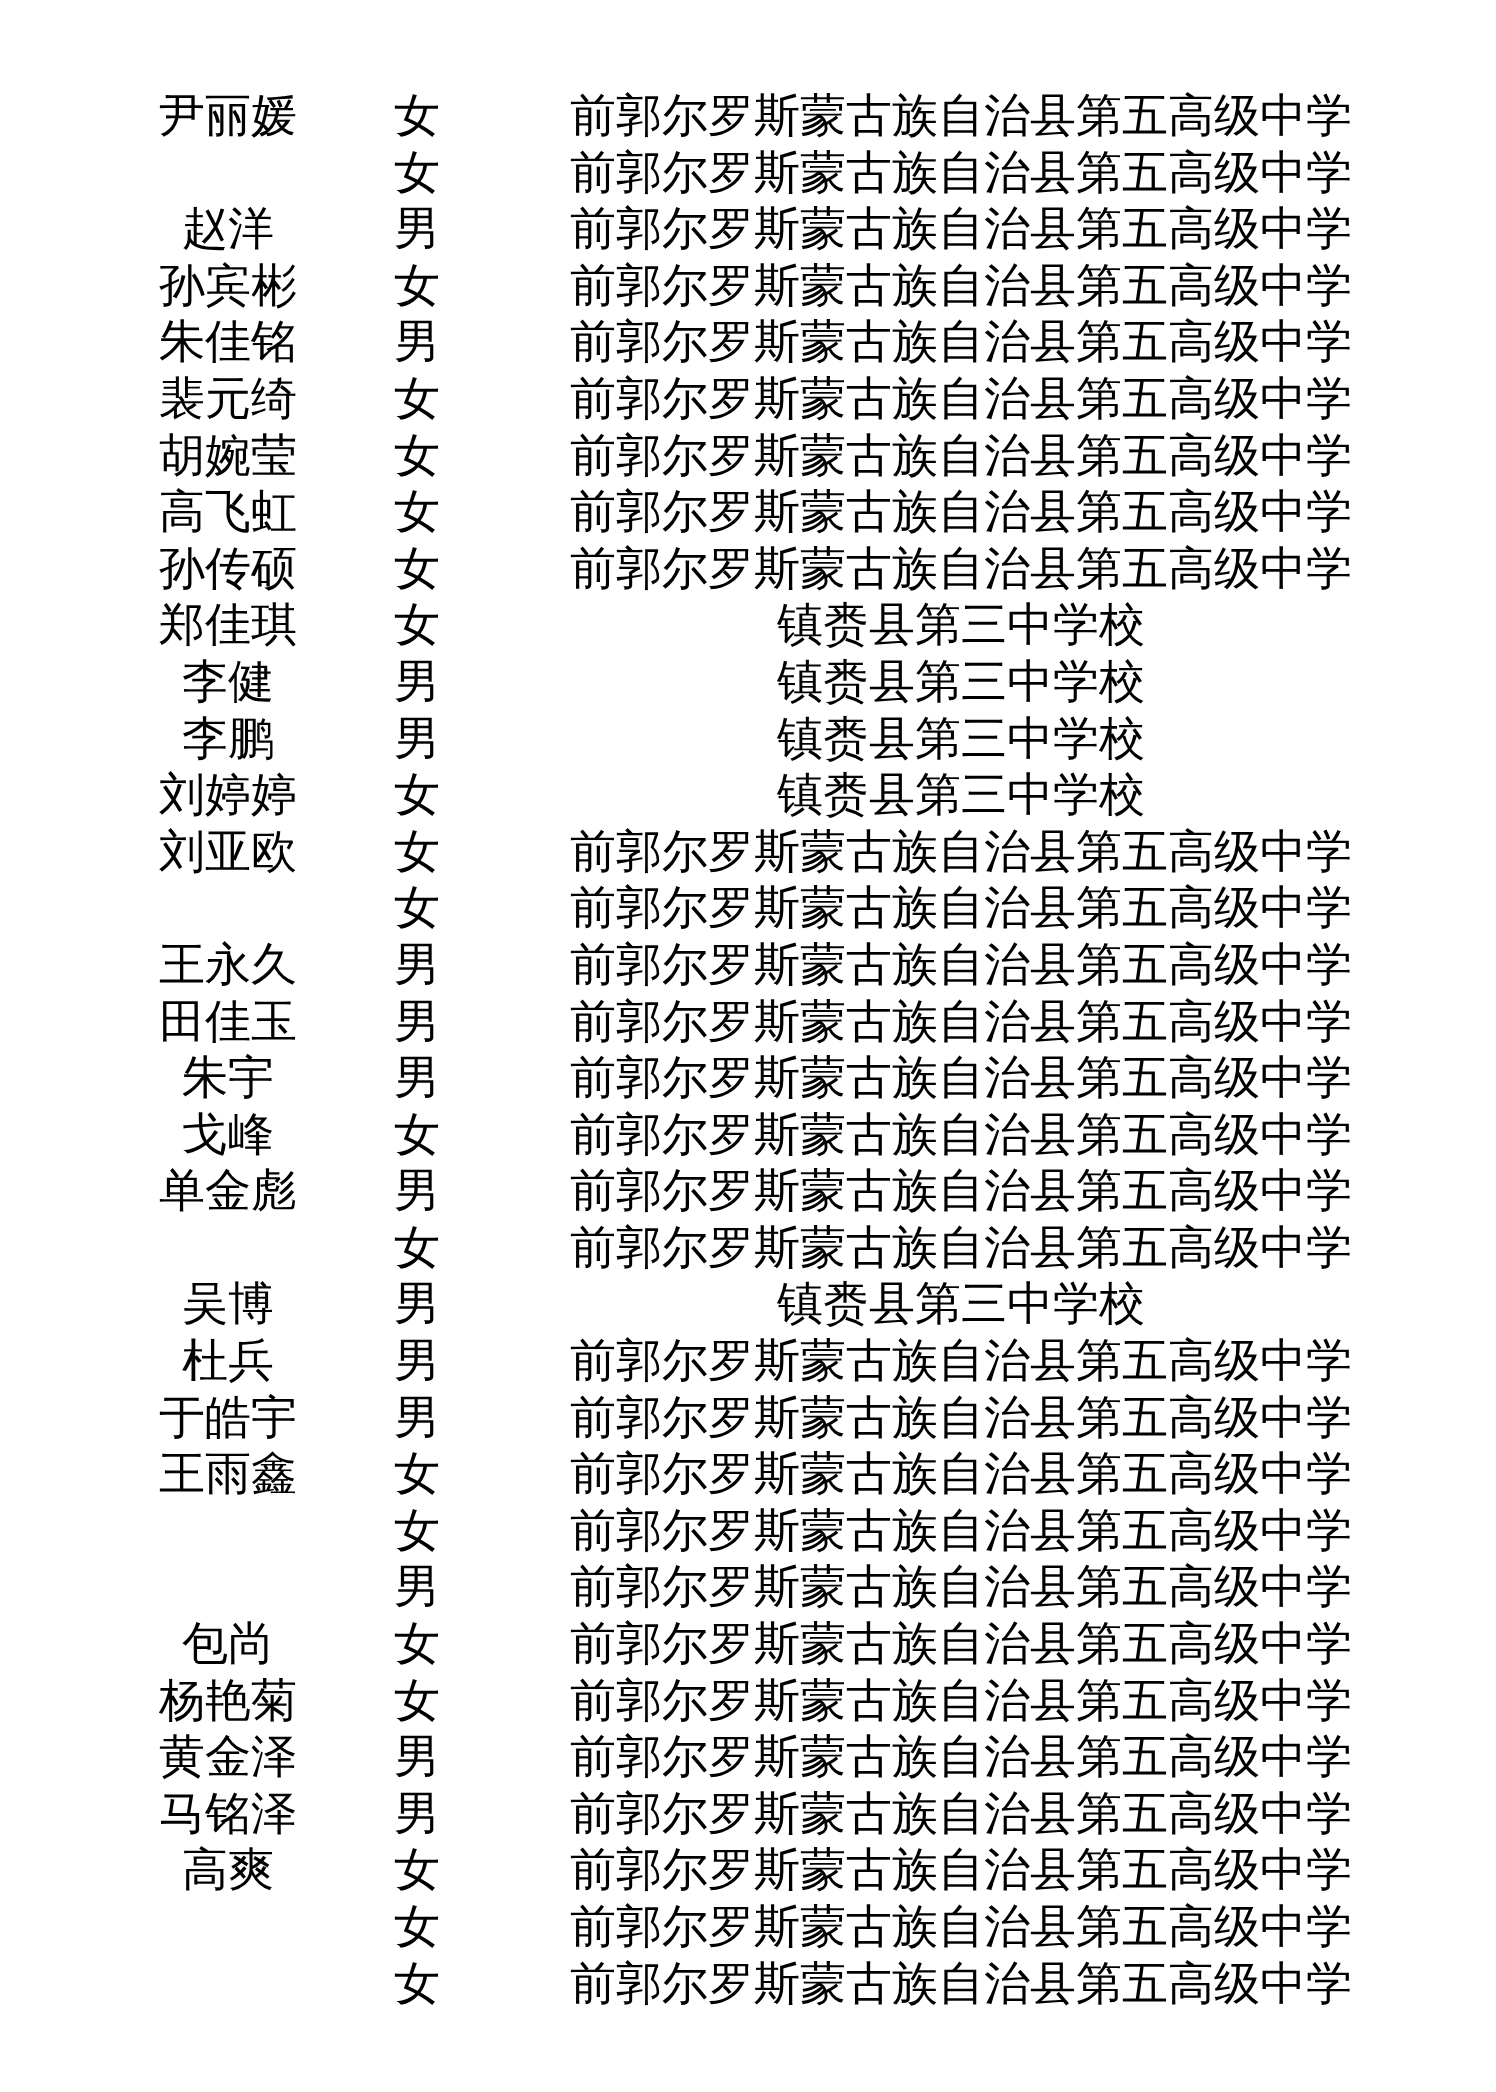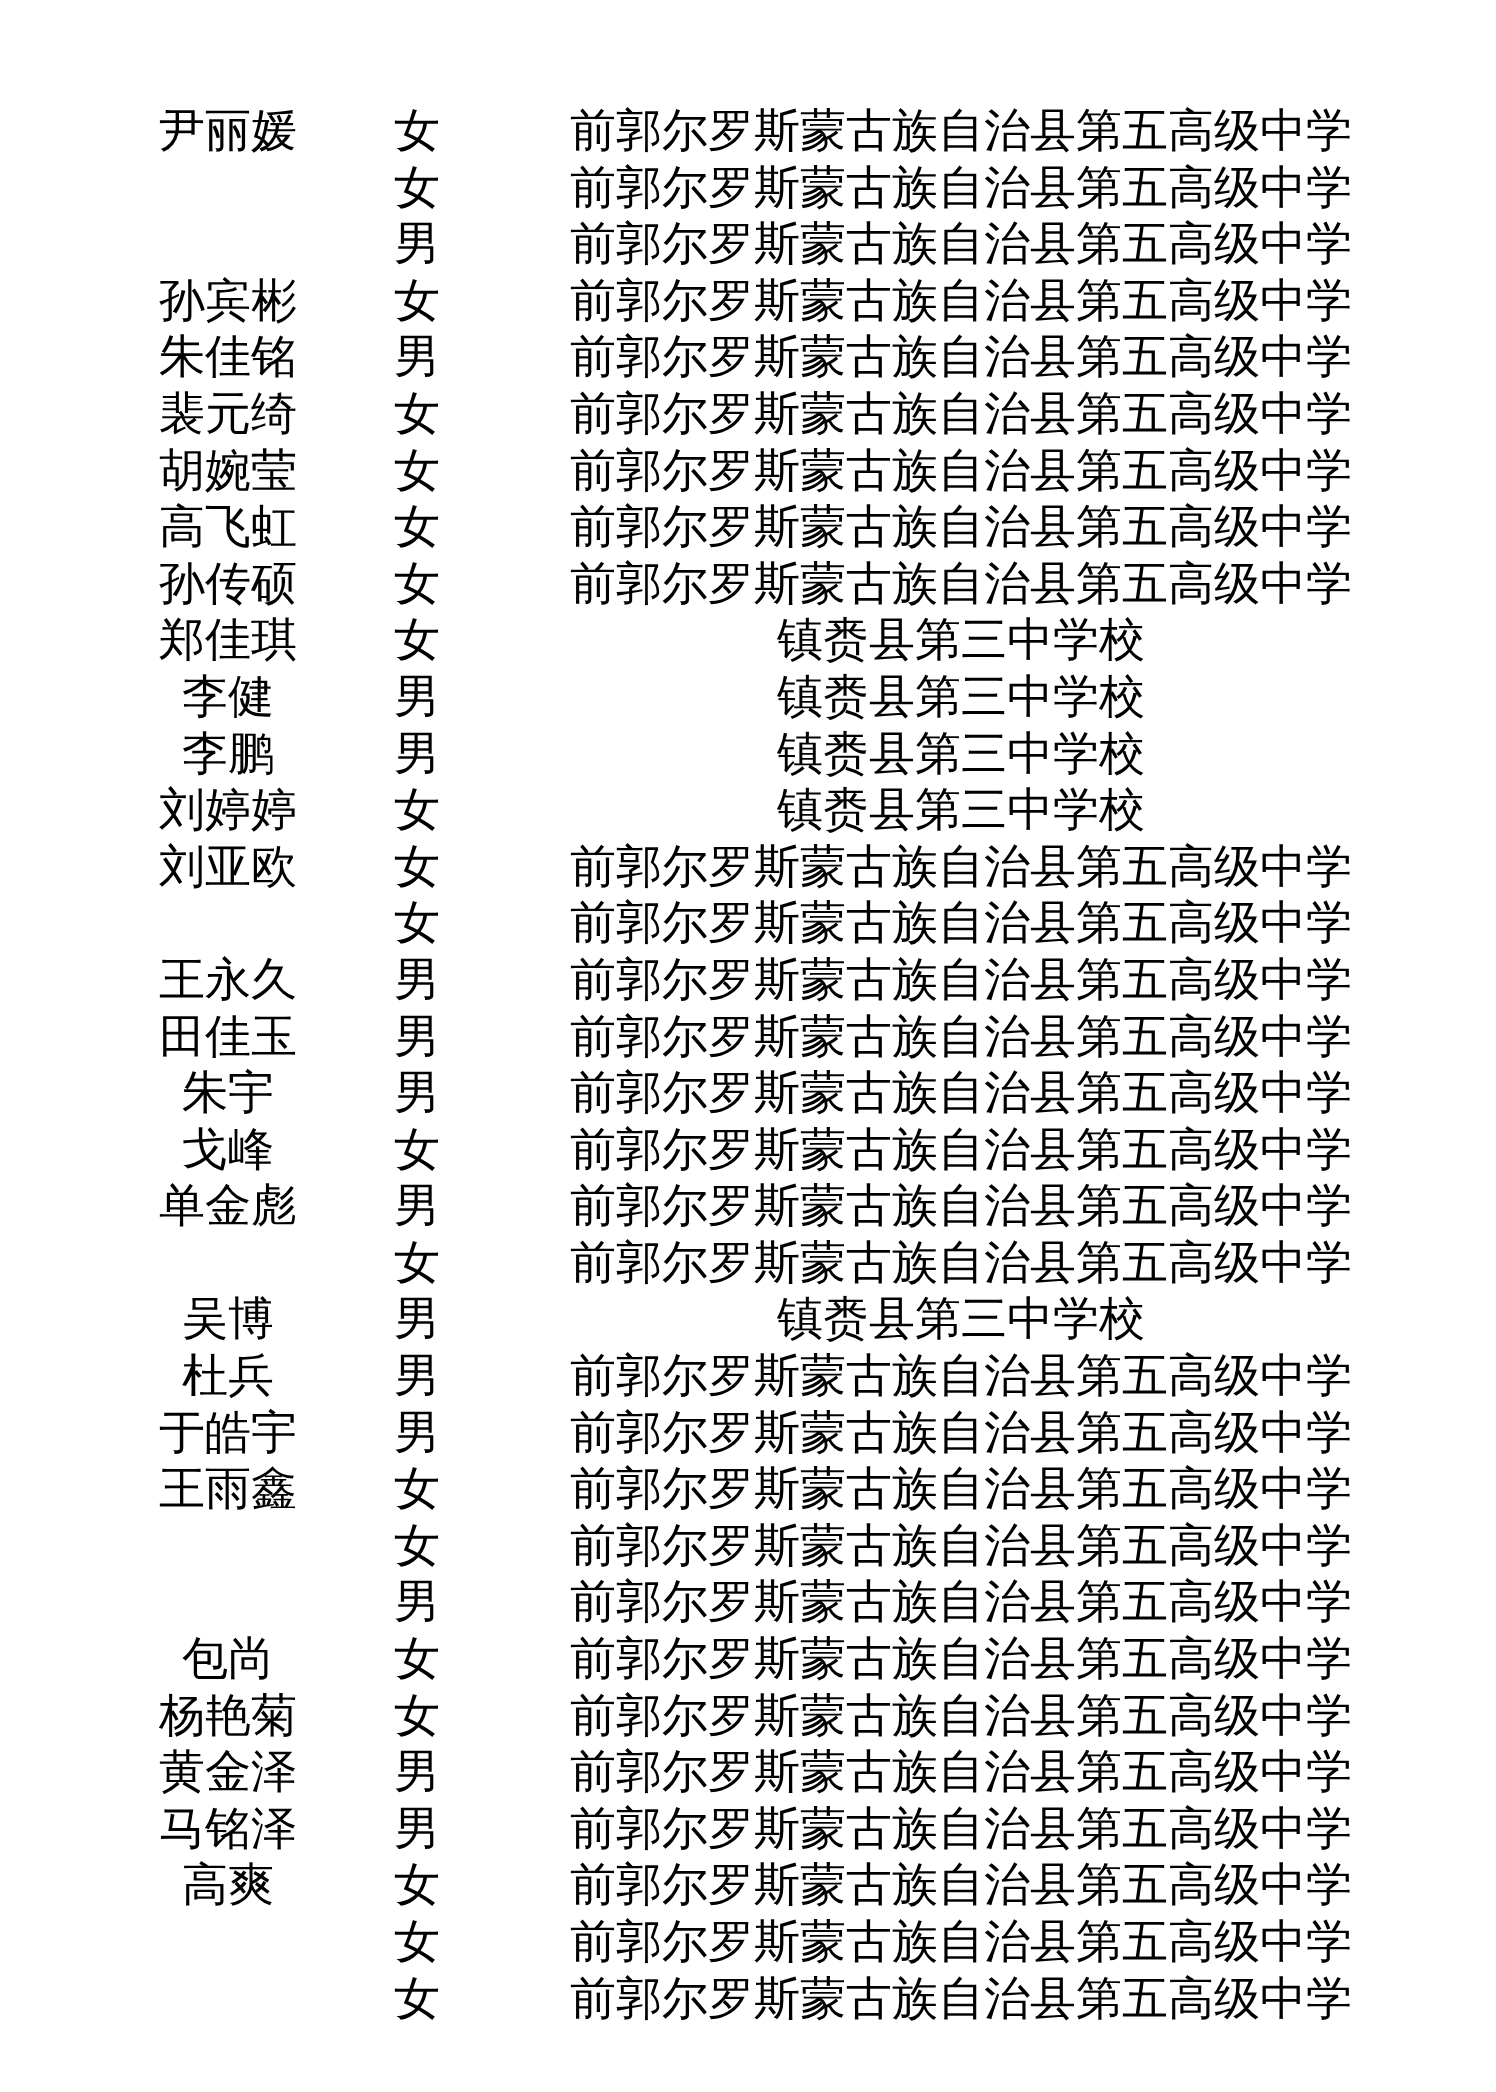--- a/index.html
+++ b/index.html
@@ -11,21 +11,21 @@
     position: relative;
     width: 1496px;
     height: 2092px;
     background: #ffffff;
     overflow: hidden;
     font-family: "Liberation Serif", "DejaVu Serif", serif;
     color: #000000;
   }
   .roster {
     position: absolute;
-    top: 103px;
+    top: 88px;
     left: 0;
     width: 1496px;
   }
   .row {
     position: relative;
     height: 56.6px;
   }
   .cell {
     position: absolute;
     top: 0;
@@ -51,20 +51,21 @@
         <span class="cell gender">女</span>
         <span class="cell school">前郭尔罗斯蒙古族自治县第五高级中学</span>
       </div>
 
       <div class="row">
         <span class="cell gender">女</span>
         <span class="cell school">前郭尔罗斯蒙古族自治县第五高级中学</span>
       </div>
 
       <div class="row">
+        <span class="cell name">赵洋</span>
         <span class="cell gender">男</span>
         <span class="cell school">前郭尔罗斯蒙古族自治县第五高级中学</span>
       </div>
 
       <div class="row">
         <span class="cell name">孙宾彬</span>
         <span class="cell gender">女</span>
         <span class="cell school">前郭尔罗斯蒙古族自治县第五高级中学</span>
       </div>
 

